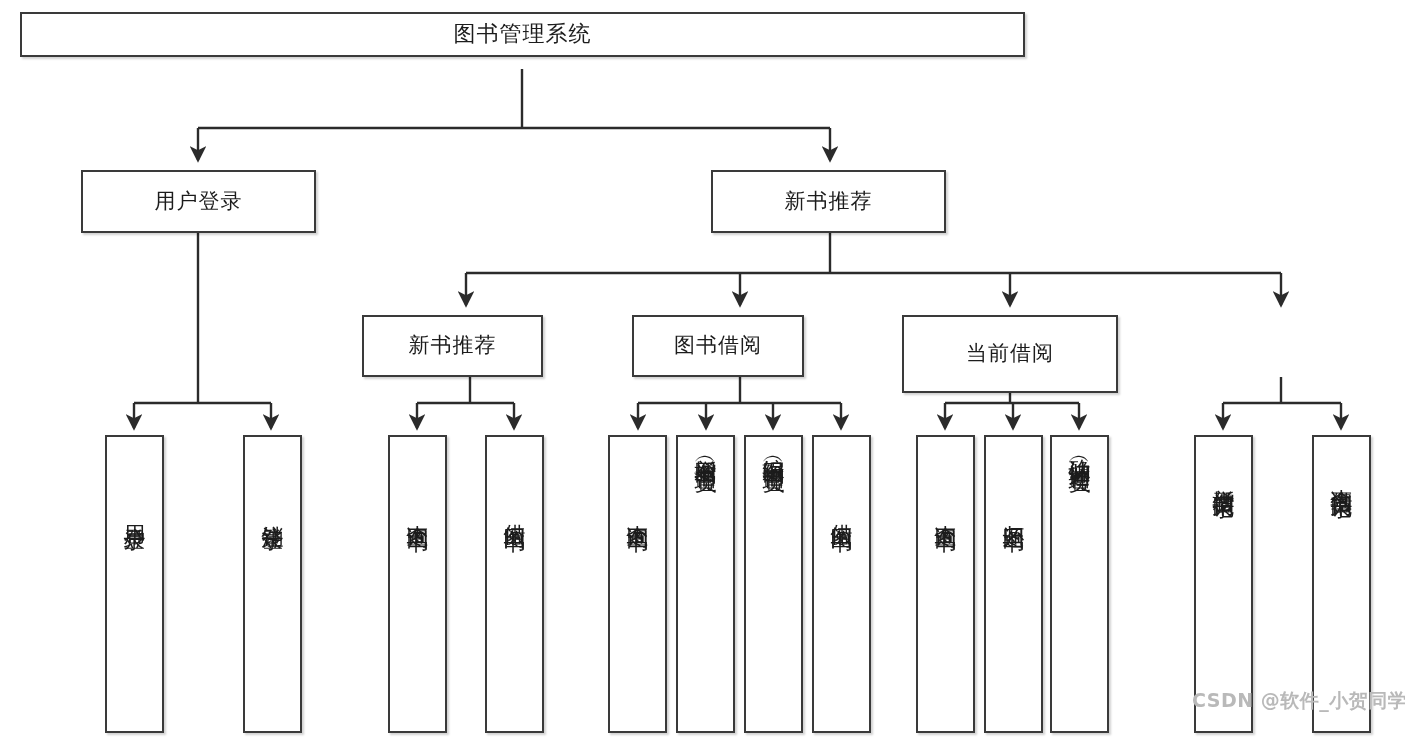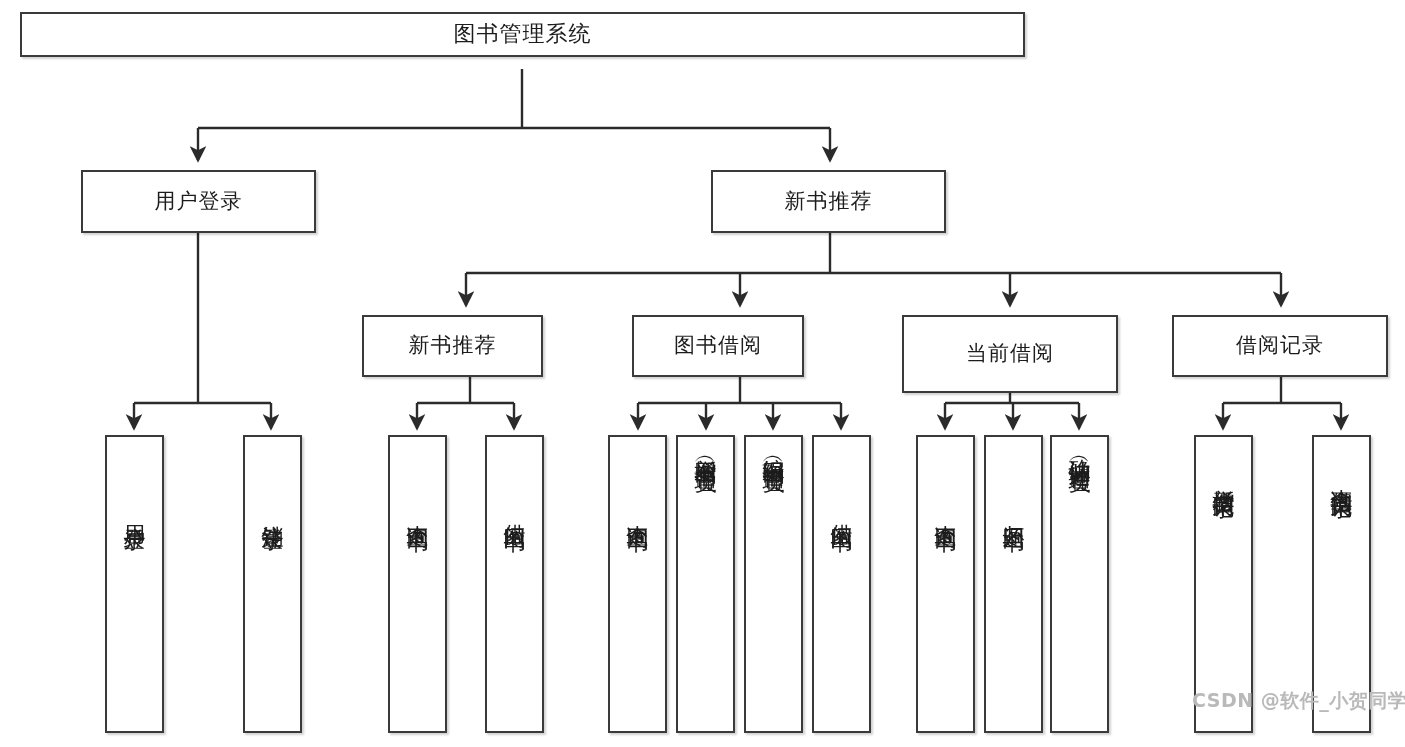--- a/index.html
+++ b/index.html
@@ -138,23 +138,20 @@
 
   <div class="node" style="left:362px; top:315px; width:181px; height:62px;">
     <span class="label">新书推荐</span>
   </div>
   <div class="node" style="left:632px; top:315px; width:172px; height:62px;">
     <span class="label">图书借阅</span>
   </div>
   <div class="node" style="left:902px; top:315px; width:216px; height:78px;">
     <span class="label">当前借阅</span>
   </div>
-  <div class="node" style="left:1172px; top:315px; width:216px; height:62px;">
-    <span class="label">借阅记录</span>
-  </div>
 
   <div class="node vertical" style="left:105px; top:435px; width:59px; height:298px; padding-top:70px;">
     <span class="label">用户登录</span>
   </div>
   <div class="node vertical" style="left:243px; top:435px; width:59px; height:298px; padding-top:70px;">
     <span class="label">注销登录</span>
   </div>
 
   <div class="node vertical" style="left:388px; top:435px; width:59px; height:298px; padding-top:70px;">
     <span class="label">查询图书</span>

